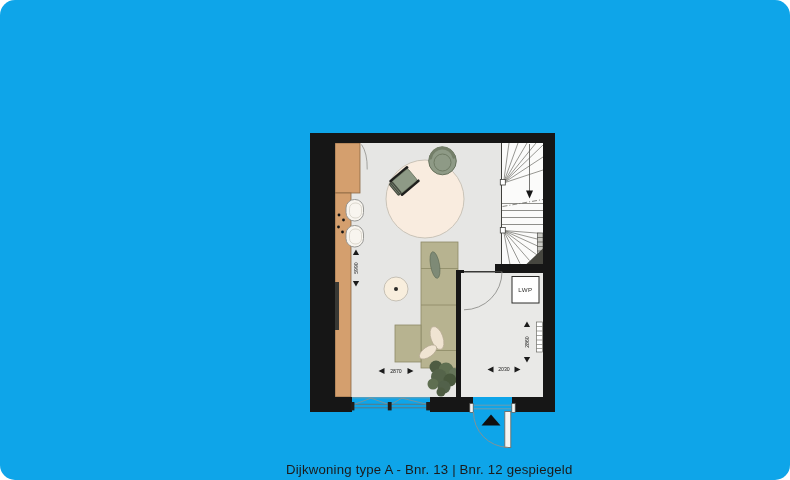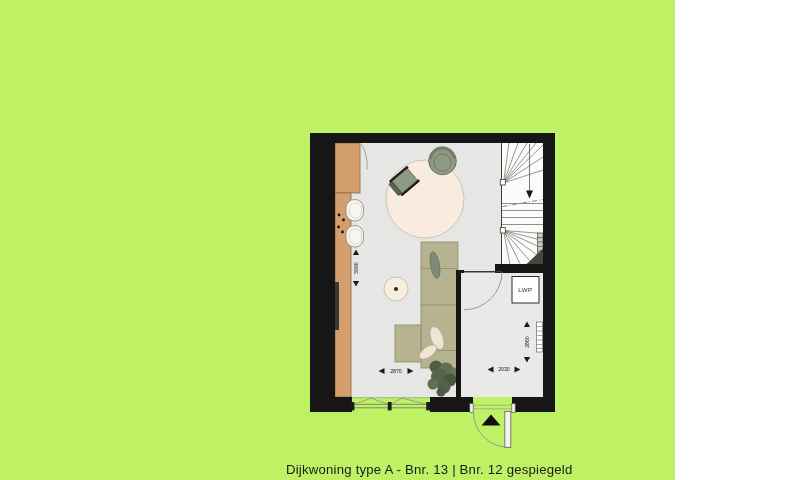--- a/index.html
+++ b/index.html
@@ -1,18 +1,19 @@
 <!DOCTYPE html>
 <html><head>
 <meta charset="utf-8">
 <style>
   html,body{margin:0;padding:0;background:#ffffff;}
   .stage{
-    position:relative;width:675px;height:480px;background:#bef264;overflow:hidden;
+    position:relative;width:790px;height:480px;background:#0ea5e9;overflow:hidden;
     font-family:"Liberation Sans",sans-serif;
+    border-radius:15px;
   }
   .plan-svg{position:absolute;left:0;top:0;}
   .caption{
     position:absolute;left:286px;top:462px;
     font-size:13.2px;font-weight:500;color:#1b1b1b;letter-spacing:.2px;
     white-space:nowrap;
   }
   svg text{font-family:"Liberation Sans",sans-serif;fill:#1b1b1b;}
   .dim-text{font-size:5.2px;}
   .lwp-text{font-size:6.2px;letter-spacing:.5px;fill:#2c2c2a;}

